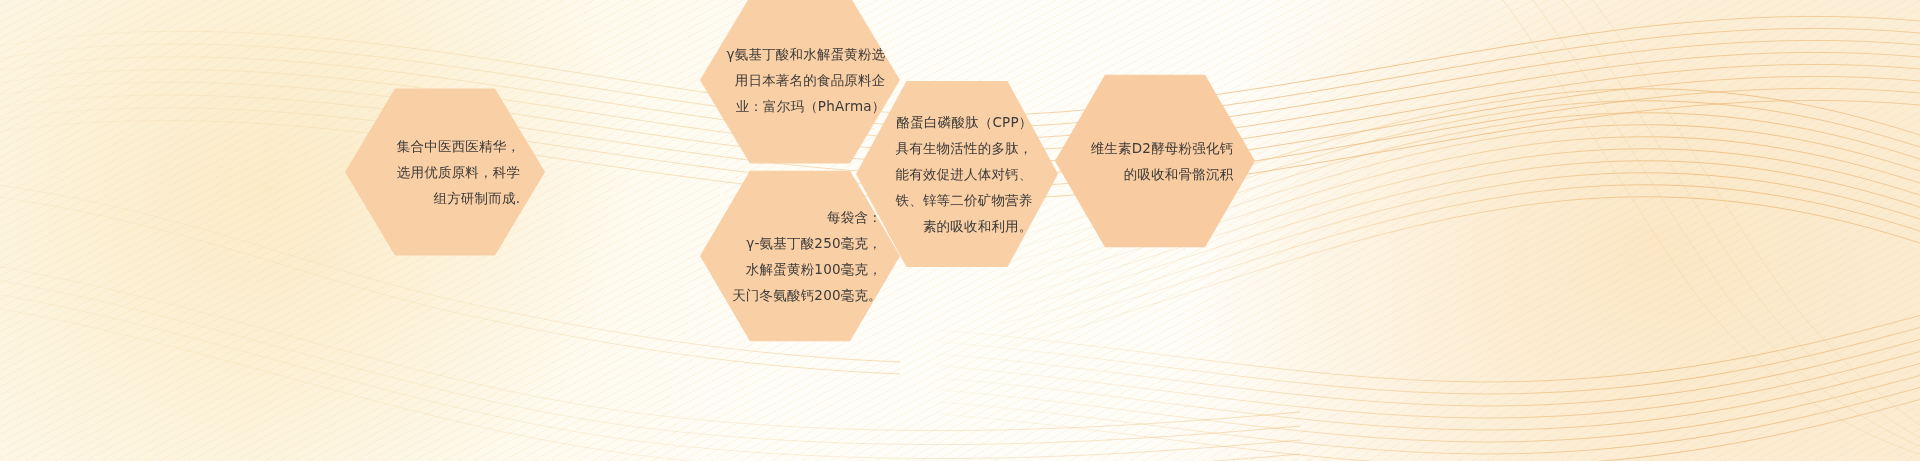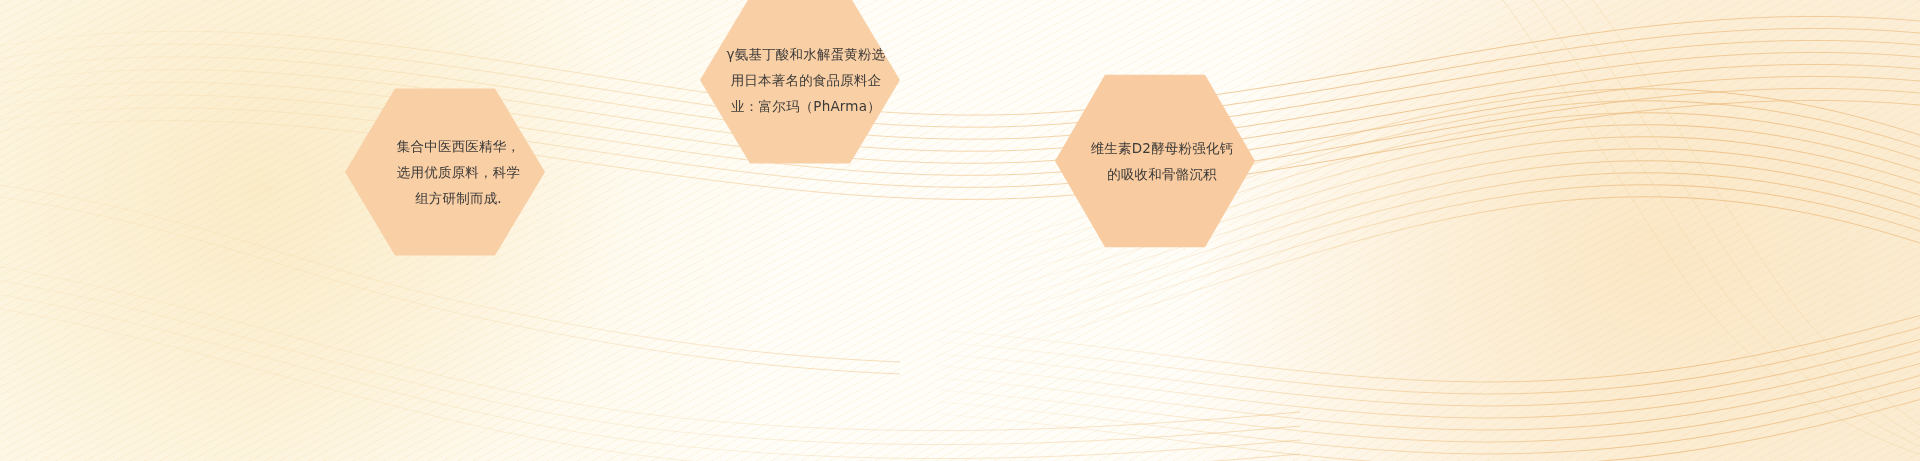--- a/index.html
+++ b/index.html
@@ -63,21 +63,21 @@
     display: flex;
     align-items: center;
     justify-content: center;
     box-sizing: border-box;
   }
   .hex-text {
     color: #3b3a38;
     font-size: 13.5px;
     line-height: 26px;
     white-space: pre-line;
-    text-align: center;
+    text-align: right;
     letter-spacing: 0.2px;
   }
 
   
   #hex-1 { left: 345px;  top: 86px;  width: 200px; height: 172px; background: #f9cfa6; }
   #hex-1 .hex-text { padding-left: 6px; margin-left: 21px; }
 
   #hex-2 { left: 540px;  top: 76px;  width: 214px; height: 192px; background: #f9cfa6; }
   #hex-2 .hex-text { padding-left: 10px; }
 
@@ -178,21 +178,34 @@
 组方研制而成.</div>
     </div>
 
 
     <div class="hex" id="hex-3">
       <div class="hex-text">γ氨基丁酸和水解蛋黄粉选
 用日本著名的食品原料企
 业：富尔玛（PhArma）</div>
     </div>
 
-
+    <div class="hex" id="hex-4">
+      <div class="hex-text">每袋含：
+γ-氨基丁酸250毫克，
+水解蛋黄粉100毫克，
+天门冬氨酸钙200毫克。</div>
+    </div>
+
+    <div class="hex" id="hex-5">
+      <div class="hex-text">酪蛋白磷酸肽（CPP）
+具有生物活性的多肽，
+能有效促进人体对钙、
+铁、锌等二价矿物营养
+素的吸收和利用。</div>
+    </div>
 
     <div class="hex" id="hex-6">
       <div class="hex-text">维生素D2酵母粉强化钙
 的吸收和骨骼沉积</div>
     </div>
 
   </div>
 </div>
 
 </body></html>

